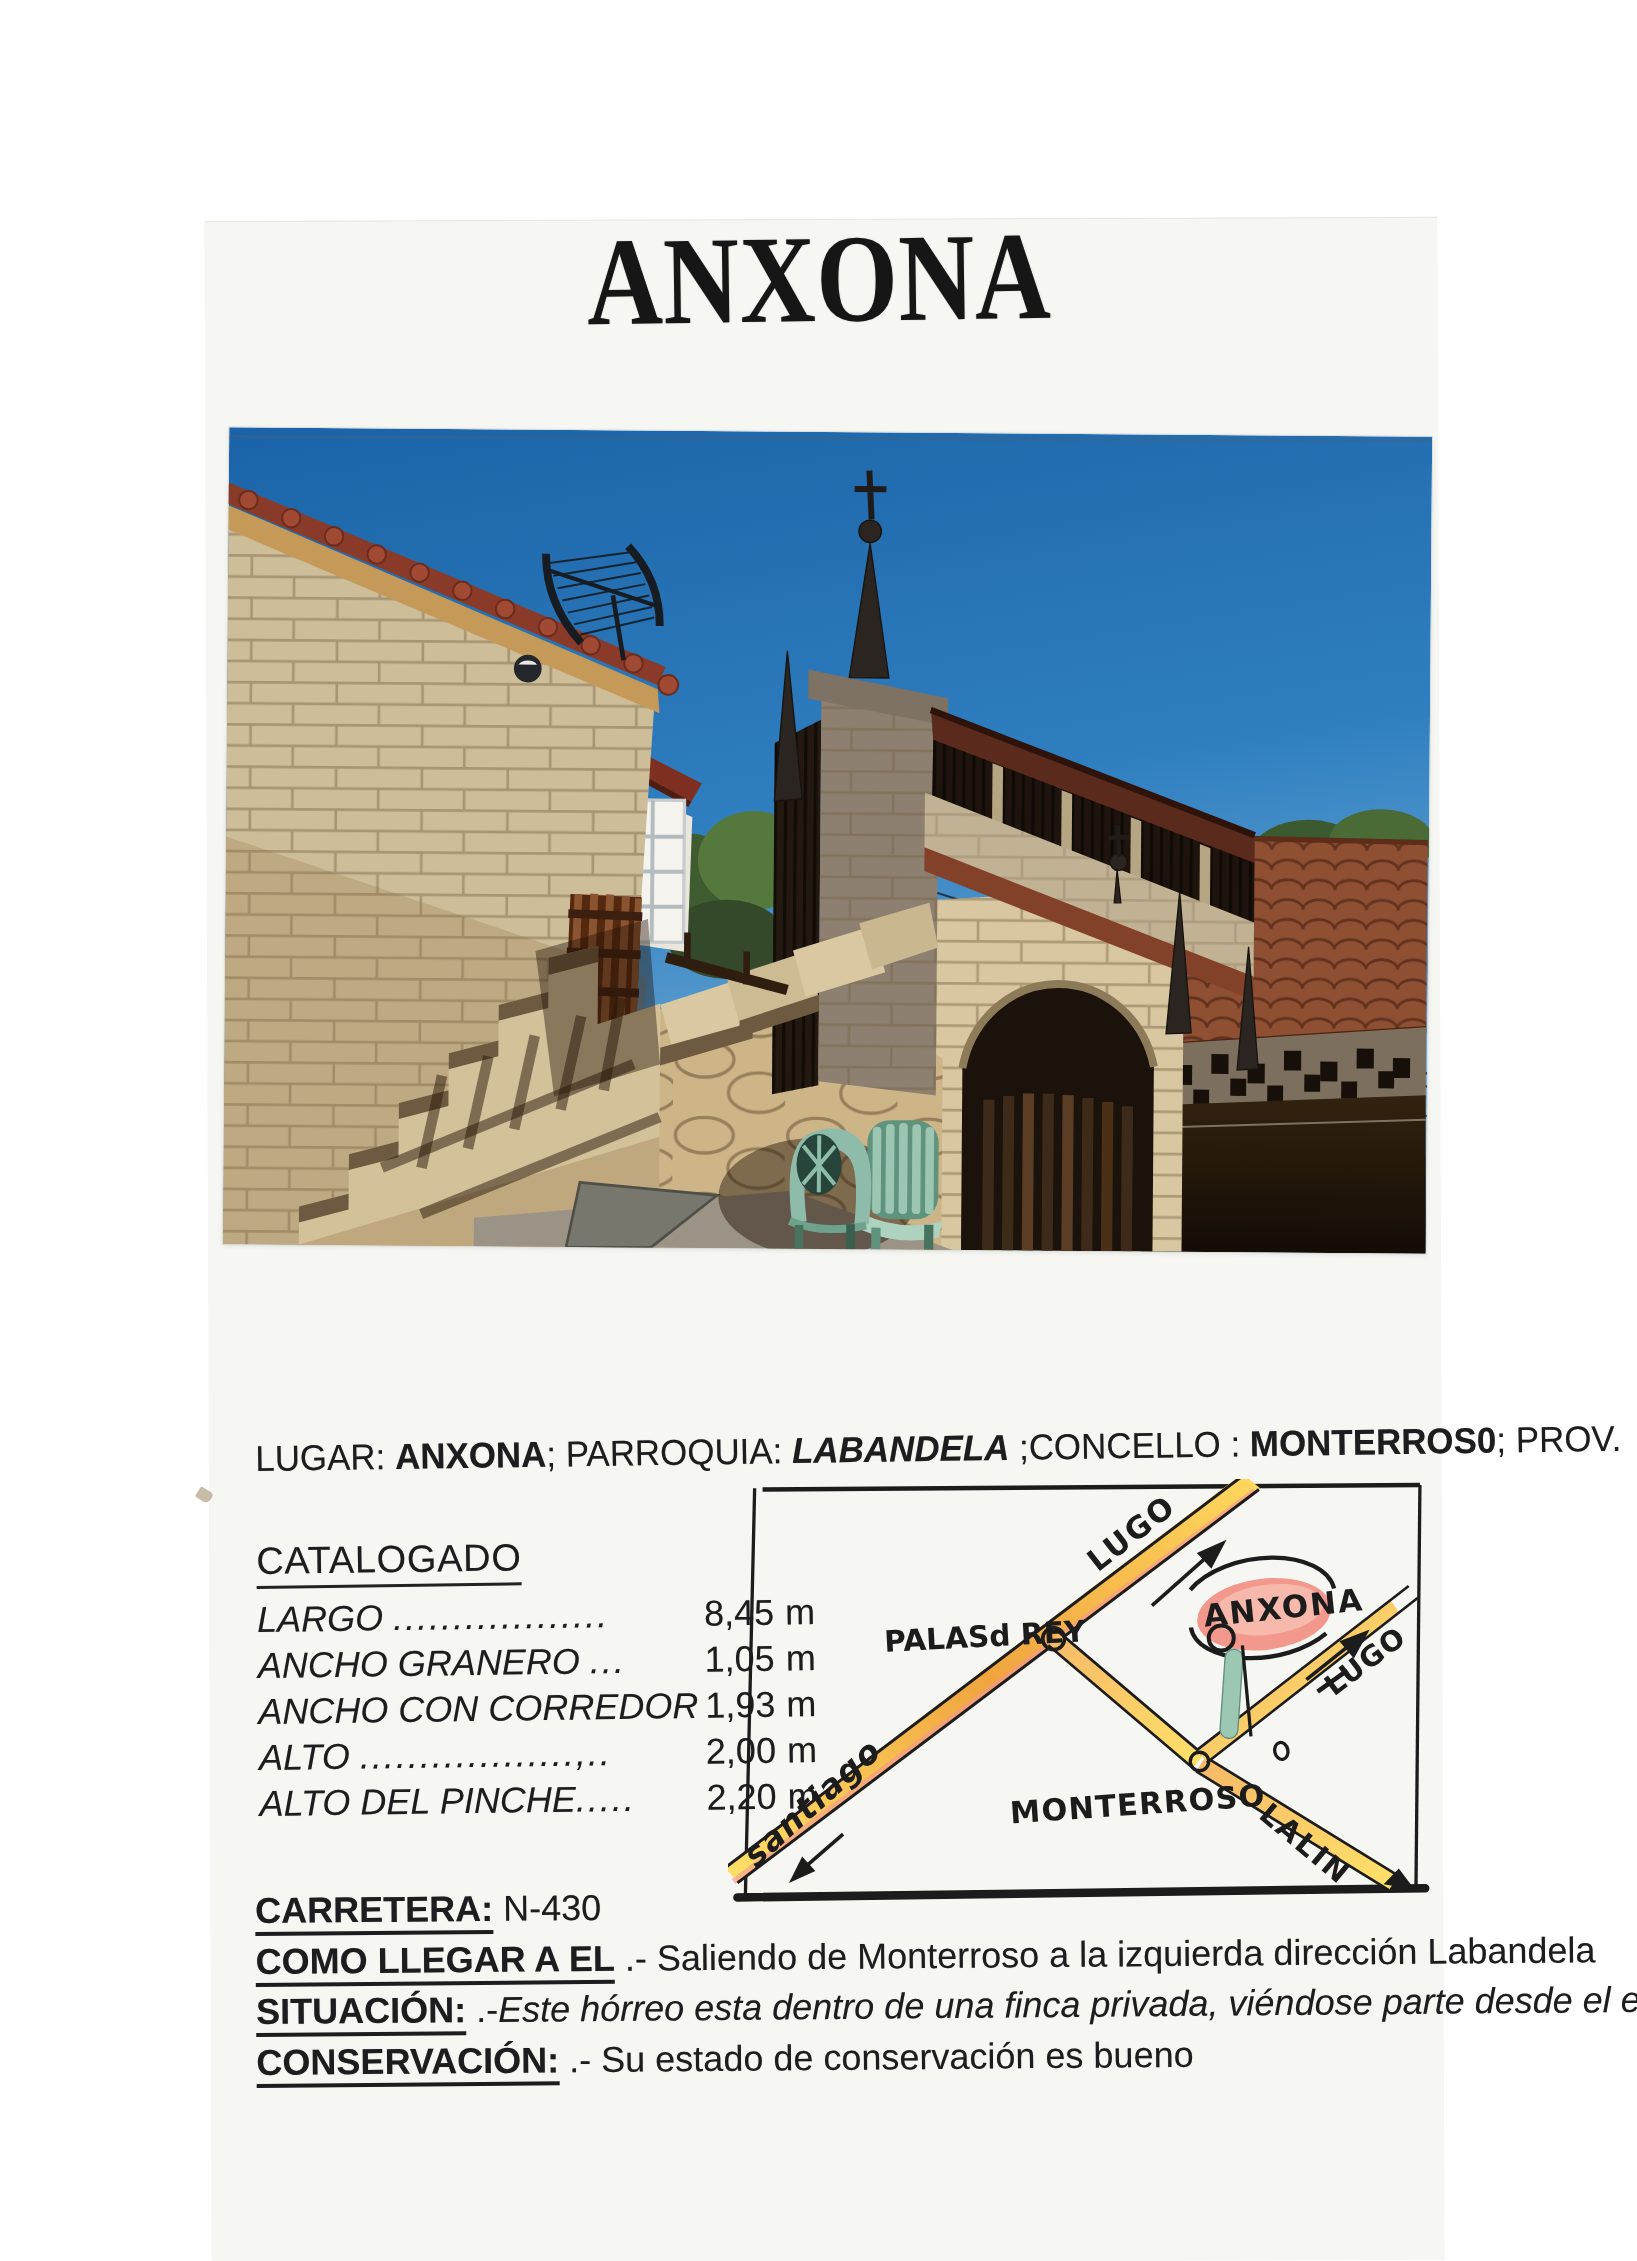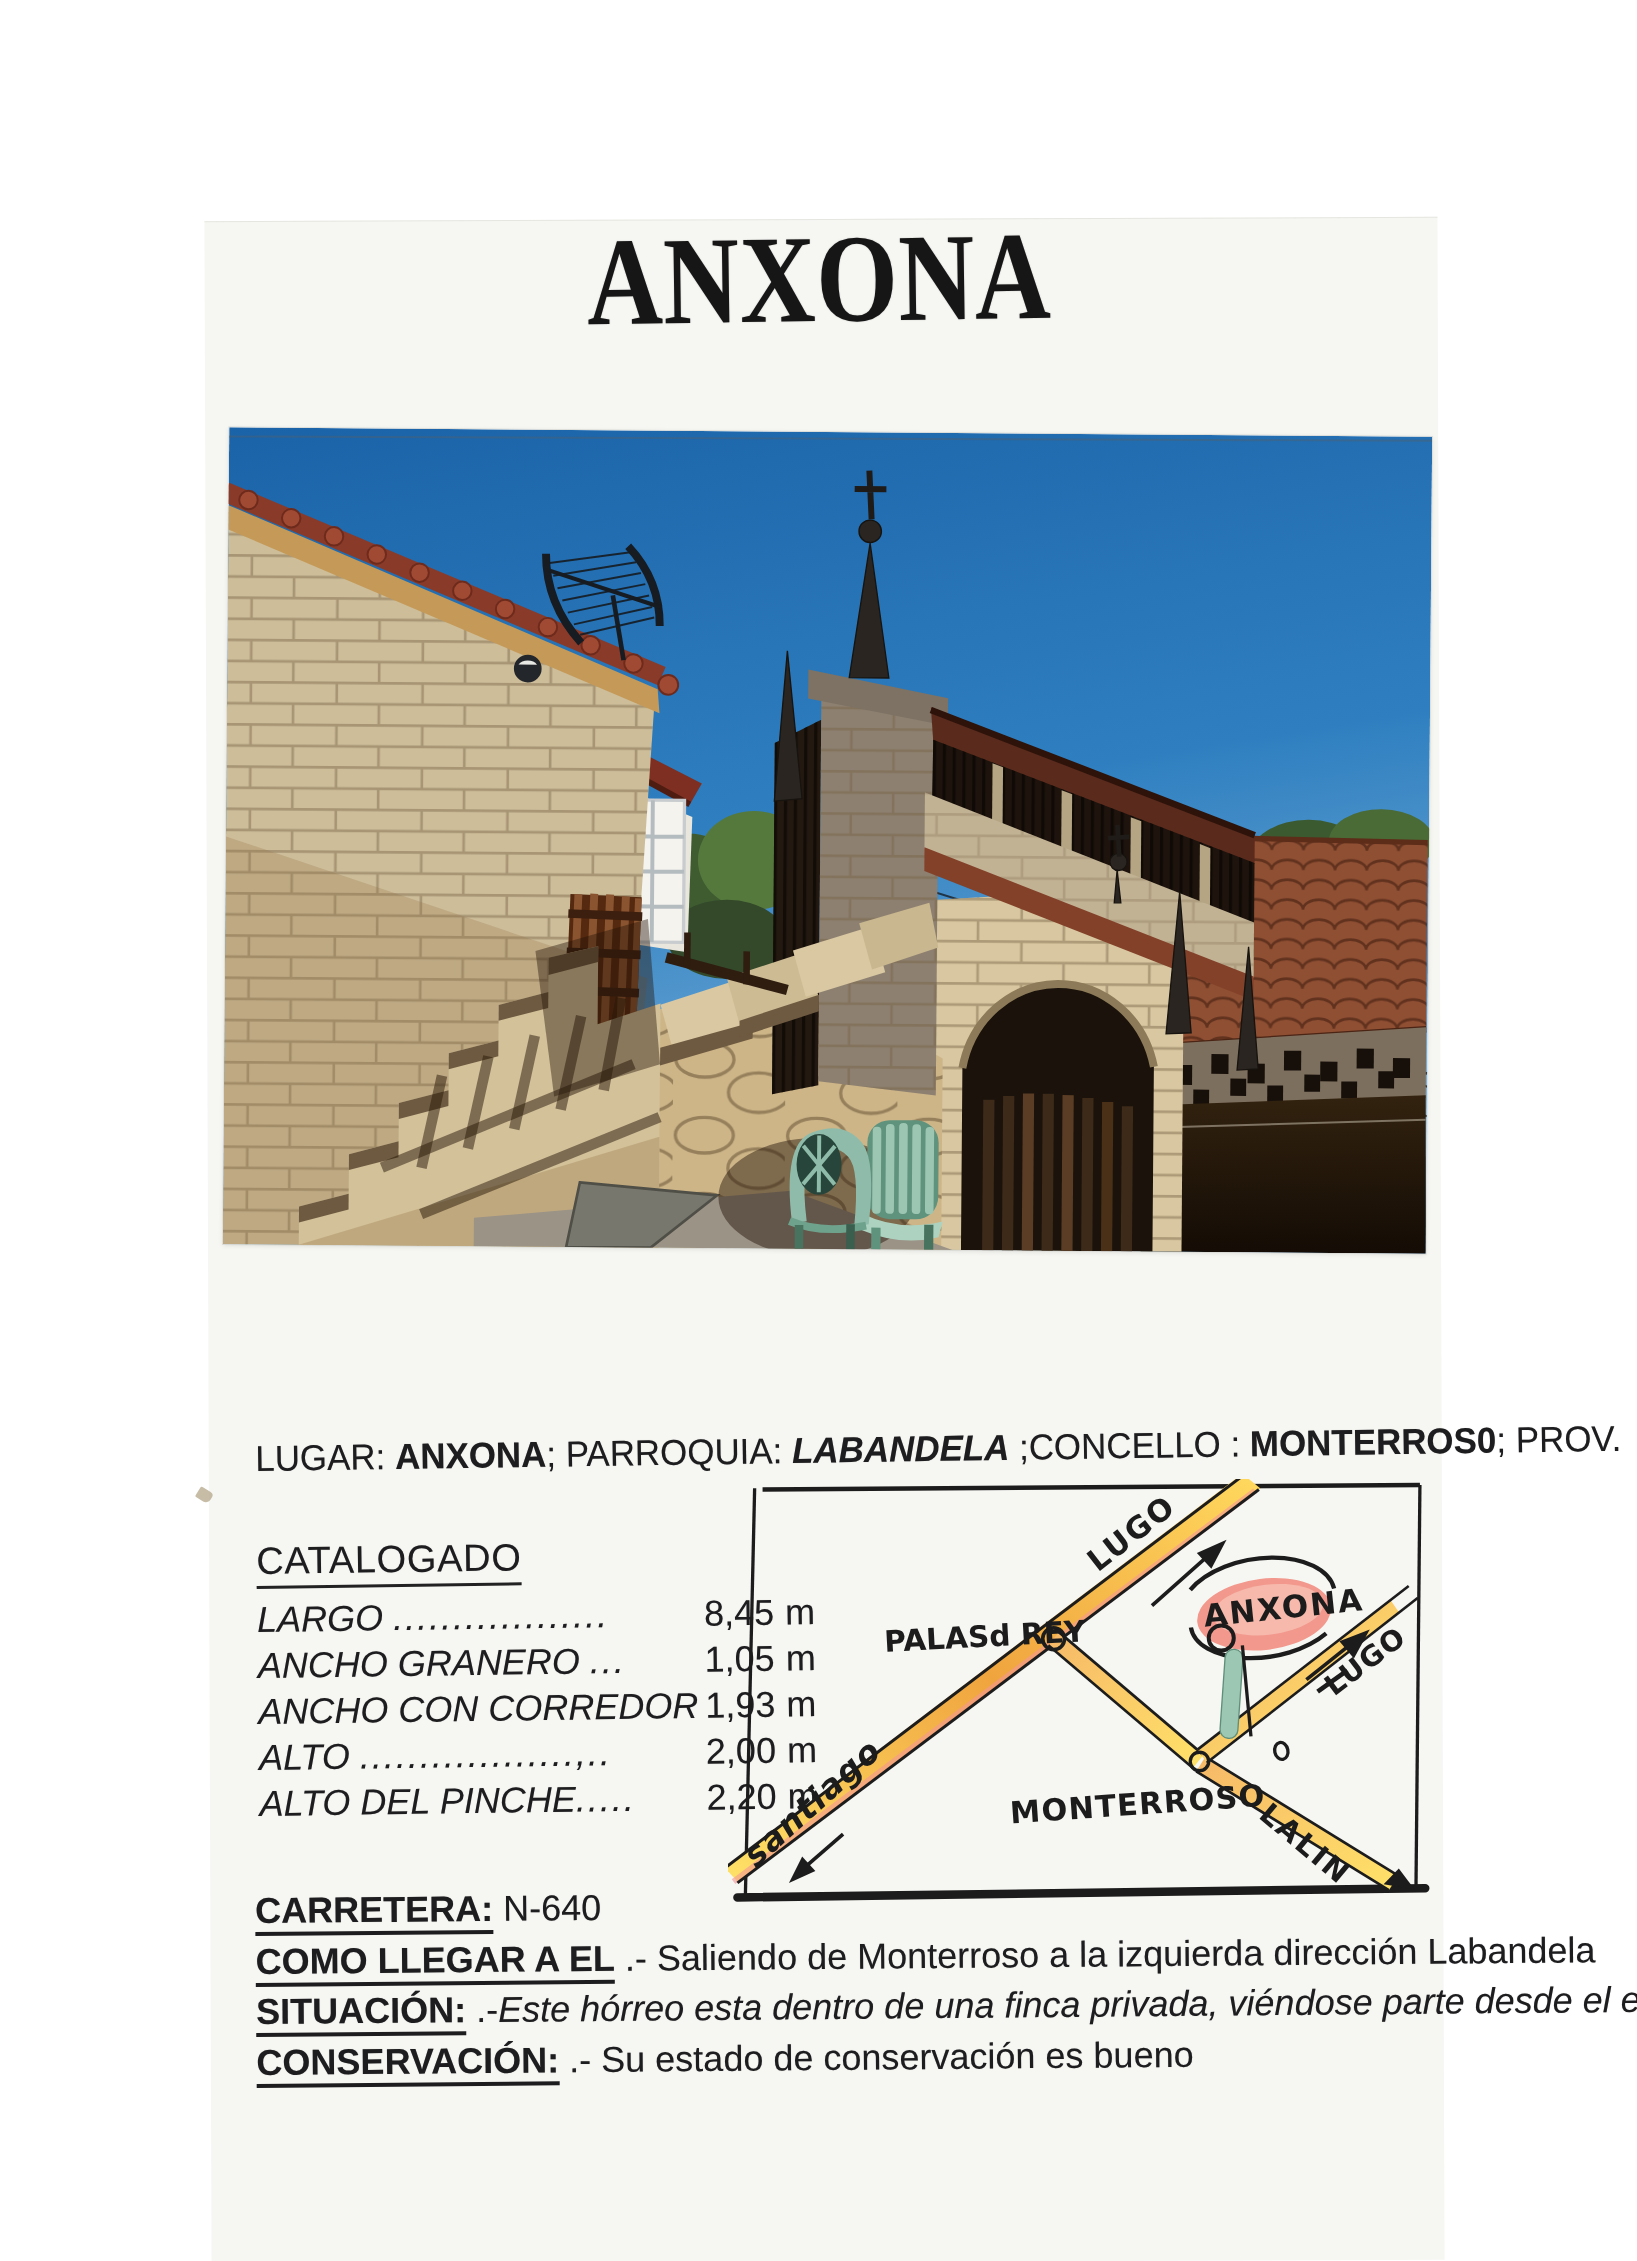--- a/index.html
+++ b/index.html
@@ -429,21 +429,21 @@
       <text x="722" y="224" font-size="47" font-weight="bold" fill="#1c1c1c" letter-spacing="3" transform="rotate(-6 722 224)">ANXONA</text>
       <text x="918" y="330" font-size="43" font-weight="bold" fill="#1c1c1c" letter-spacing="2" transform="rotate(-37 918 330)">LUGO</text>
       <text x="428" y="522" font-size="46" font-weight="bold" fill="#1c1c1c" letter-spacing="2" transform="rotate(-4 428 522)">MONTERROSO</text>
       <text x="802" y="512" font-size="44" font-weight="bold" fill="#1c1c1c" letter-spacing="4" transform="rotate(40 802 512)">LALIN</text>
       <text x="42" y="590" font-size="50" font-weight="bold" font-style="italic" fill="#1c1c1c" letter-spacing="2" transform="rotate(-42 42 590)">santiago</text>
     </svg>
   </div>
 
   <div class="details">
     <div class="det-line">
-      <span class="lbl">CARRETERA:</span><span class="sep"> </span><span class="txt">N-640</span>
+      <span class="lbl">CARRETERA:</span><span class="sep"> </span><span class="txt">N-430</span>
     </div>
     <div class="det-line">
       <span class="lbl">COMO LLEGAR A EL</span><span class="sep"> .-  </span><span class="txt">Saliendo de Monterroso a la izquierda dirección Labandela</span>
     </div>
     <div class="det-line it">
       <span class="lbl">SITUACIÓN:</span><span class="sep"> .-</span><span class="txt">Este hórreo esta dentro de una finca privada, viéndose parte desde el exterior.</span>
     </div>
     <div class="det-line">
       <span class="lbl">CONSERVACIÓN:</span><span class="sep"> .- </span><span class="txt">Su estado de conservación es bueno</span>
     </div>

